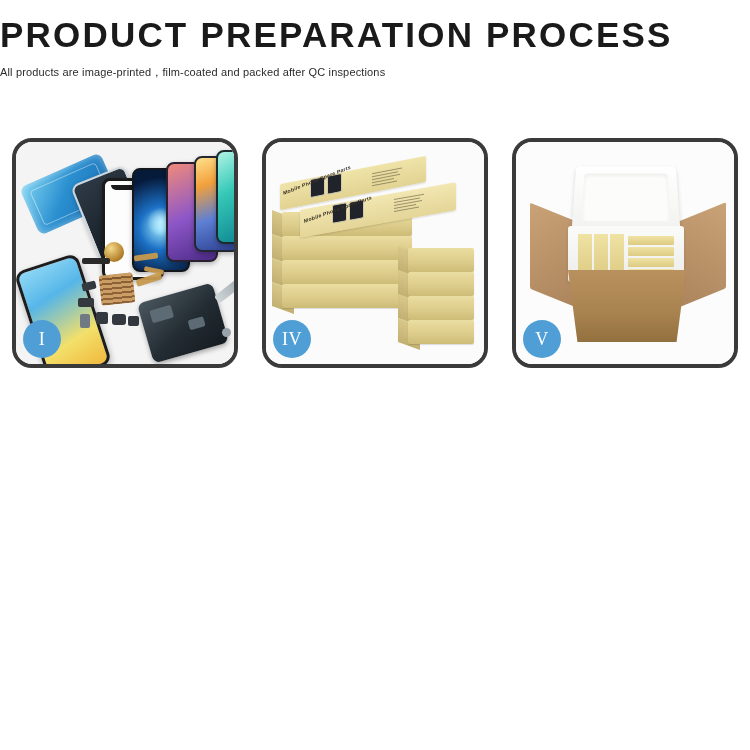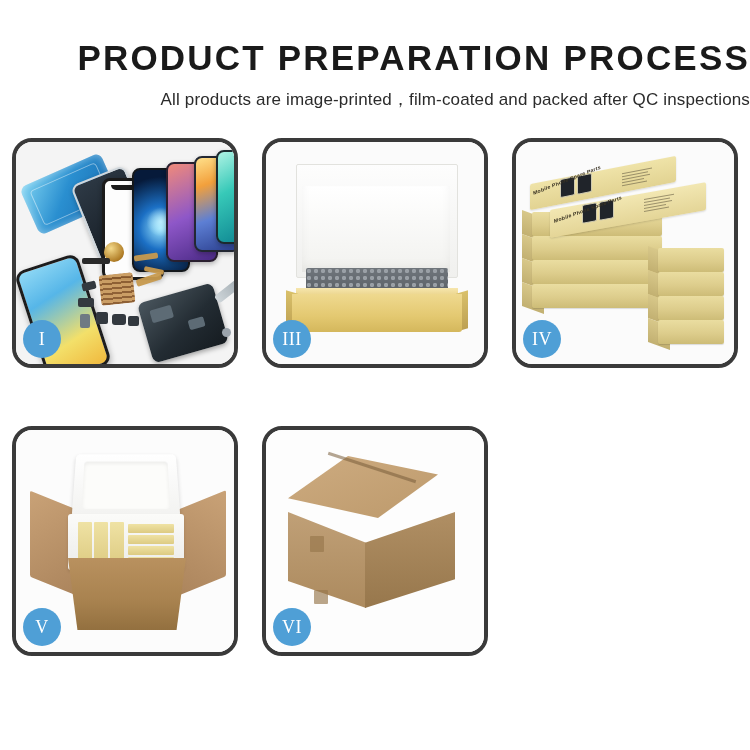--- a/index.html
+++ b/index.html
@@ -4,27 +4,27 @@
 <style>
   html,body{margin:0;padding:0;}
   body{
     width:750px;height:750px;background:#ffffff;
     font-family:"Liberation Sans","DejaVu Sans",sans-serif;
     overflow:hidden;position:relative;
   }
   .page{width:750px;height:750px;position:relative;}
 
   
-  .header{padding-top:40px;text-align:right;}
+  .header{padding-top:17px;text-align:left;}
   .title{
     font-size:35px;font-weight:700;letter-spacing:2.2px;
     color:#1a1a1a;line-height:1.05;white-space:nowrap;
   }
   .subtitle{
-    margin-top:11px;font-size:17px;color:#2b2b2b;
+    margin-top:11px;font-size:11px;color:#2b2b2b;
     letter-spacing:.15px;white-space:nowrap;
   }
 
   
   .grid{
     position:absolute;left:12px;top:138px;
     width:726px;height:550px;
     display:grid;
     grid-template-columns:226px 226px 226px;
     grid-template-rows:230px 230px;
@@ -310,32 +310,20 @@
           <i style="left:10px;top:10px;width:22px;height:13px;"></i>
           <i style="left:44px;top:30px;width:16px;height:10px;"></i>
         </div>
         <div class="tool"></div>
         <div class="smallpart" style="left:206px;top:186px;width:9px;height:9px;background:#9aa3ab;border-radius:50%;"></div>
         <div class="badge">I</div>
       </div>
     </div>
 
 
-    <div class="panel">
-      <div class="stage p3">
-        <div class="box3back"></div>
-        <div class="foamwhite"></div>
-        <div class="foamgrey"></div>
-        <div class="box3lip"></div>
-        <div class="box3sideL"></div>
-        <div class="box3sideR"></div>
-        <div class="box3front"></div>
-        <div class="badge">III</div>
-      </div>
-    </div>
 
     <div class="panel">
       <div class="stage p4">
         <div class="slabEdge" style="left:6px;top:72px;"></div>
         <div class="slab" style="left:16px;top:70px;width:130px;"></div>
         <div class="slabEdge" style="left:6px;top:96px;"></div>
         <div class="slab" style="left:16px;top:94px;width:130px;"></div>
         <div class="slabEdge" style="left:6px;top:120px;"></div>
         <div class="slab" style="left:16px;top:118px;width:130px;"></div>
         <div class="slabEdge" style="left:6px;top:144px;"></div>
@@ -393,26 +381,15 @@
         <div class="ybox" style="left:94px;top:92px;width:14px;height:44px;"></div>
         <div class="ybox" style="left:112px;top:94px;width:46px;height:9px;"></div>
         <div class="ybox" style="left:112px;top:105px;width:46px;height:9px;"></div>
         <div class="ybox" style="left:112px;top:116px;width:46px;height:9px;"></div>
         <div class="ybox" style="left:112px;top:127px;width:46px;height:9px;"></div>
         <div class="cartonBody"></div>
         <div class="badge">V</div>
       </div>
     </div>
 
-    <div class="panel">
-      <div class="stage p6">
-        <div class="c6top"></div>
-        <div class="c6seam"></div>
-        <div class="c6left"></div>
-        <div class="c6right"></div>
-        <div class="c6tape" style="left:44px;top:106px;width:14px;height:16px;"></div>
-        <div class="c6tape" style="left:48px;top:160px;width:14px;height:14px;"></div>
-        <div class="badge">VI</div>
-      </div>
-    </div>
 
   </div>
 </div>
 
 </body></html>

